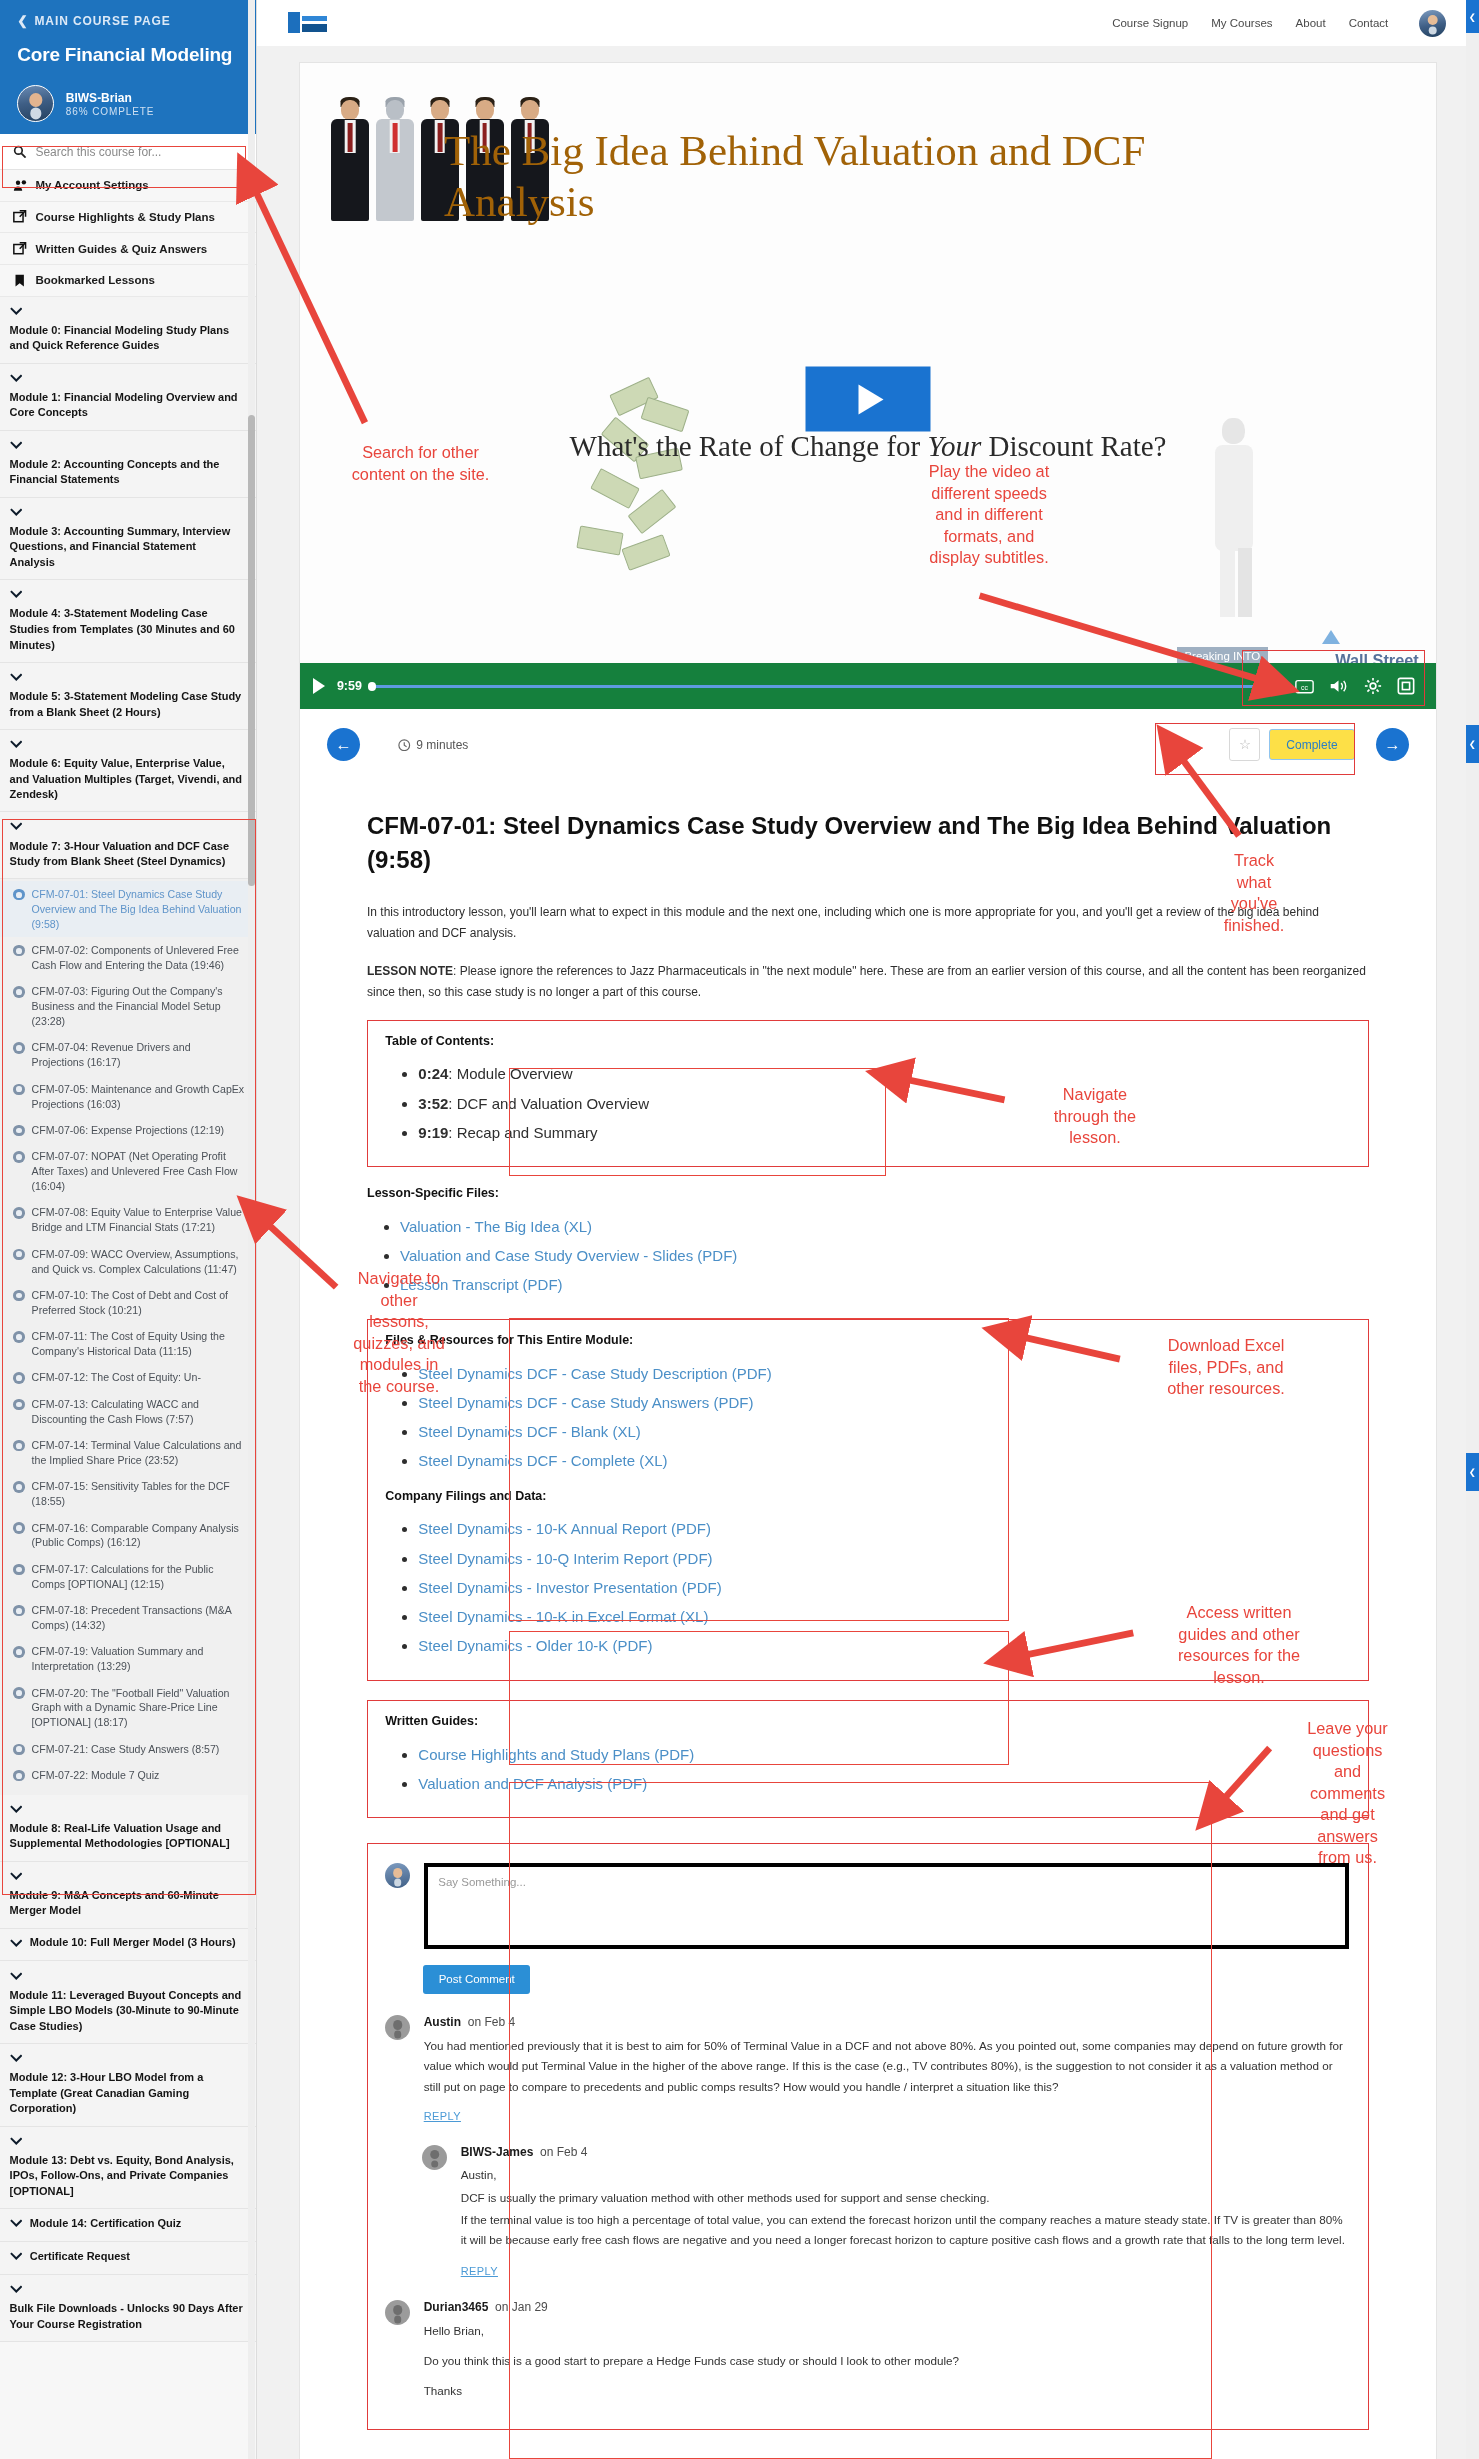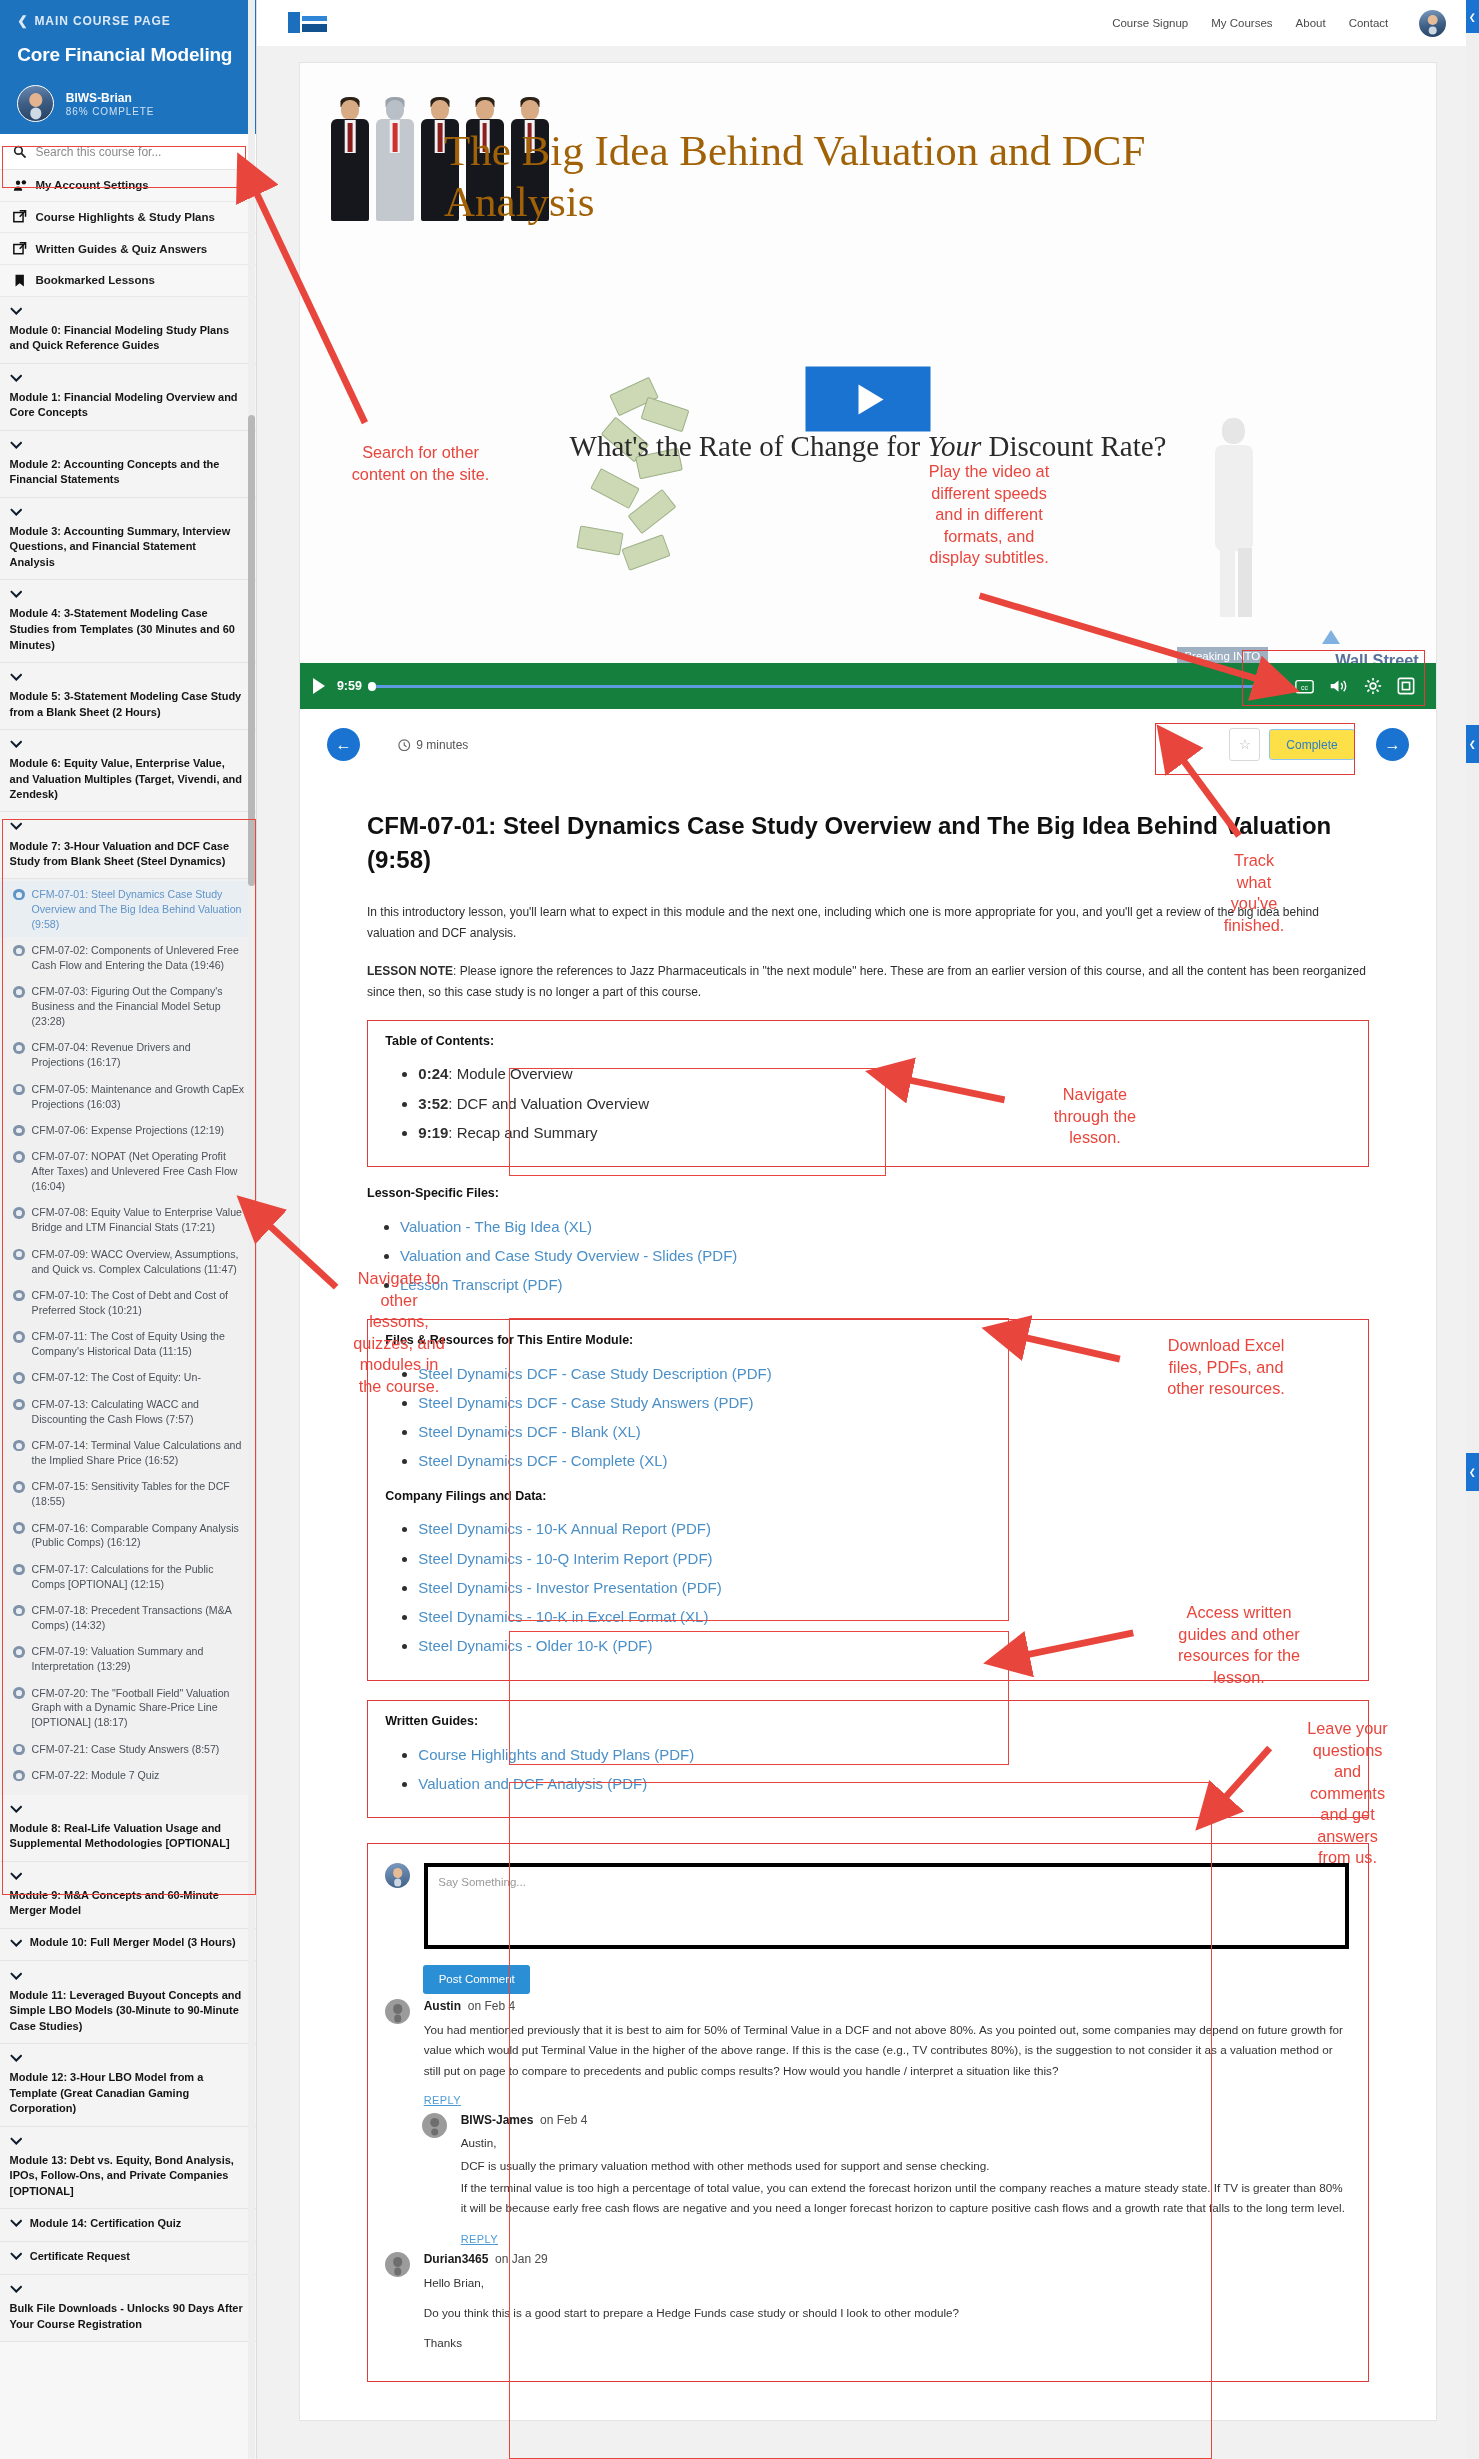--- a/index.html
+++ b/index.html
@@ -202,21 +202,21 @@
   .comments-box { border: 1.9px solid #e03b3b; padding: 19px 19px 25px 17.3px; margin-top: 25px; }
   .cmt-form { display:flex; gap: 13.4px; }
   .cmt-av { width:25px;height:25px;border-radius:50%;flex:0 0 25px;
     background: linear-gradient(170deg,#7e9cc0,#3f5f86); position:relative; overflow:hidden; }
   .cmt-av::after{content:"";position:absolute;left:50%;top:20%;transform:translateX(-50%);
     width:9.6px;height:9.6px;border-radius:50%;background:#e6bc97;box-shadow:0 9.6px 0 -1px #ccd7e2;}
   .cmt-av.gray { background:#9b9b9b; }
   .cmt-av.gray::after{ background:#6e6e6e; box-shadow:0 9.6px 0 -1px #6e6e6e; }
   .cmt-textarea { flex:1; height: 86px; border:4px solid #000000; padding: 8.6px 10.6px; font-size:11.5px; color:#999; }
   .post-btn { margin: 15.4px 0 0 38px; background:#2b8fd6; color:#fff; font-size:11.5px; padding:8.6px 15.4px; border-radius:2.9px; display:inline-block;}
-  .cmt { display:flex; gap:13.4px; margin-top: 5px; justify-content: center; }
+  .cmt { display:flex; gap:13.4px; margin-top: 21px; justify-content: center; }
   .cmt-main { flex:1; }
   .cmt-head { font-size:12px; margin-bottom:6.7px; }
   .cmt-head b { font-weight:bold; color:#1a1a1a; }
   .cmt-head span { color:#4c4c4c; margin-left:6.7px; }
   .cmt-body { font-size:11.7px; line-height:1.75; color:#333; }
   .cmt-body p { margin-bottom: 1.9px; }
   .reply { color:#4b9ad6; font-size:11px; letter-spacing:0.4px; margin-top:12.5px; display:inline-block;}
   .cmt.nested { margin-left: 37px; }
 
   
@@ -405,21 +405,21 @@
       <div class="lesson">
           <span class="dot"></span>
           <span>CFM-07-12: The Cost of Equity: Un-</span>
         </div>
       <div class="lesson">
           <span class="dot"></span>
           <span>CFM-07-13: Calculating WACC and Discounting the Cash Flows (7:57)</span>
         </div>
       <div class="lesson">
           <span class="dot"></span>
-          <span>CFM-07-14: Terminal Value Calculations and the Implied Share Price (16:52)</span>
+          <span>CFM-07-14: Terminal Value Calculations and the Implied Share Price (23:52)</span>
         </div>
       <div class="lesson">
           <span class="dot"></span>
           <span>CFM-07-15: Sensitivity Tables for the DCF (18:55)</span>
         </div>
       <div class="lesson">
           <span class="dot"></span>
           <span>CFM-07-16: Comparable Company Analysis (Public Comps) (16:12)</span>
         </div>
       <div class="lesson">

